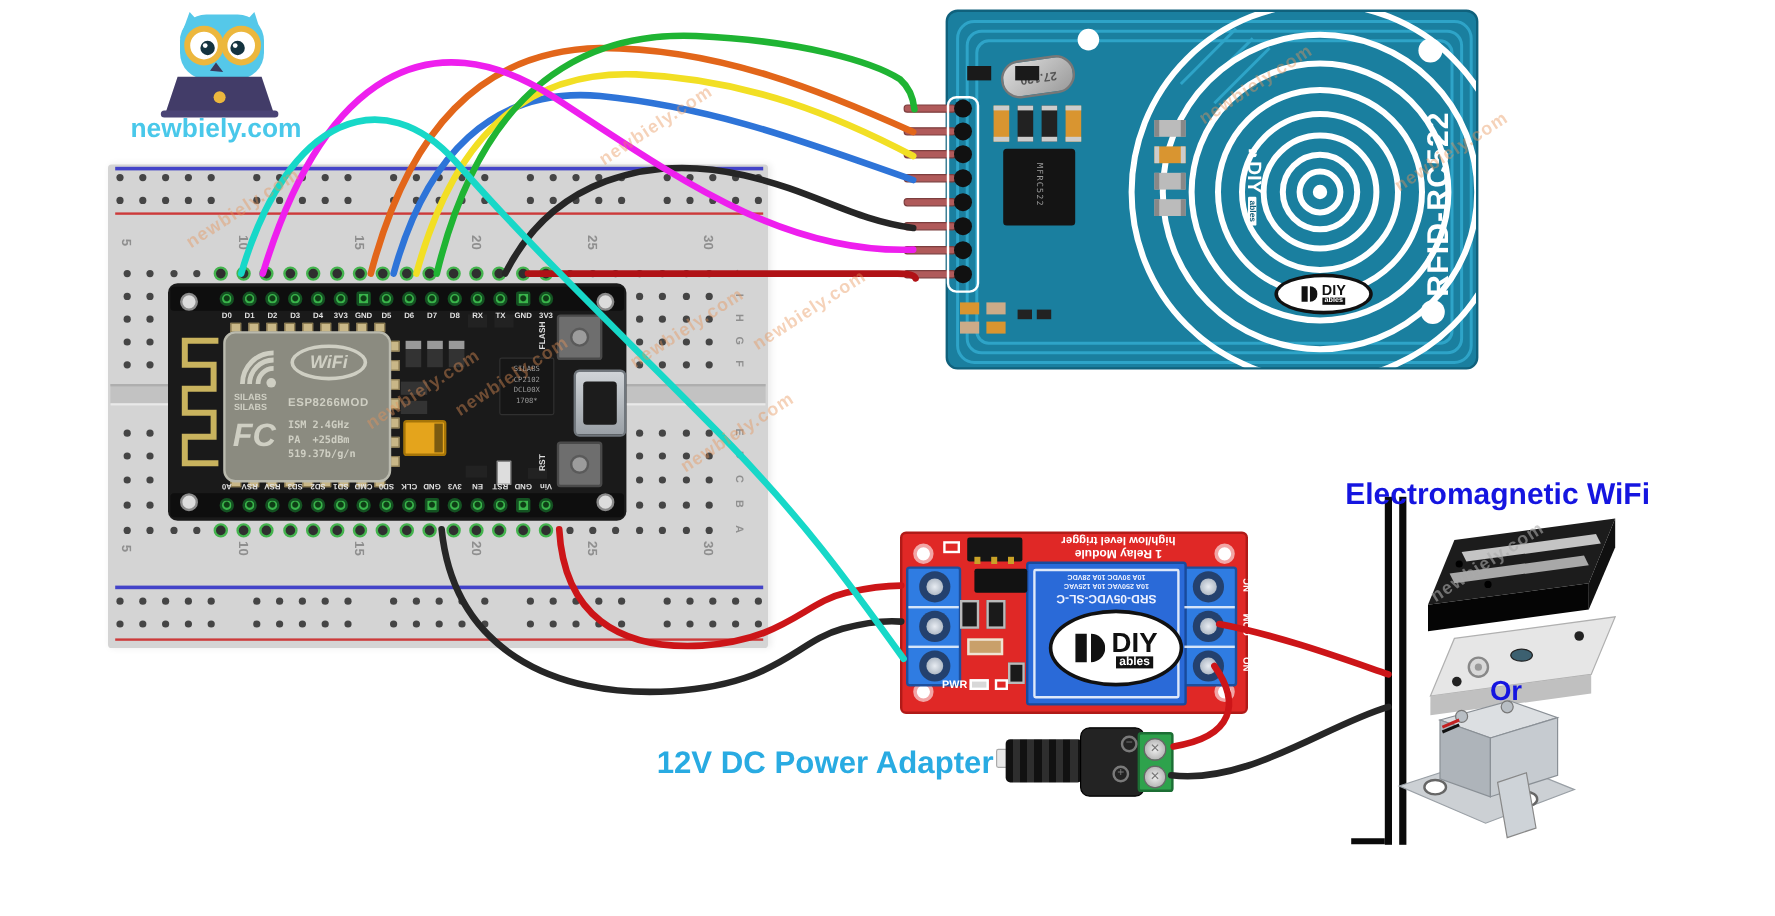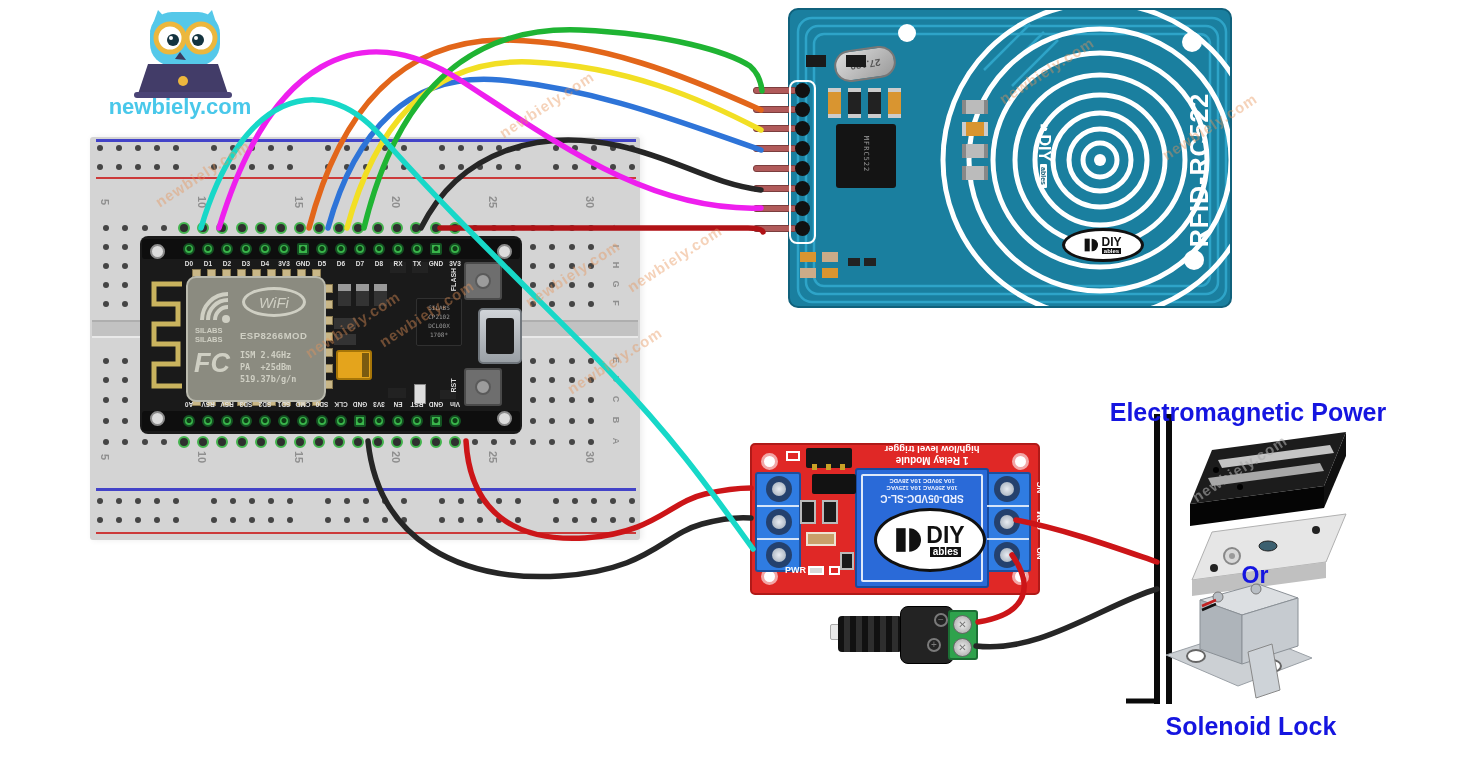--- a/index.html
+++ b/index.html
@@ -57,21 +57,21 @@
   </svg>
 
   <div class="abs" style="left:186px;top:276px;width:140px;height:126px;background:#8b8b80;border:2px solid #babaae;border-radius:10px;z-index:12"></div>
   <svg class="abs" style="left:196px;top:288px;z-index:13" width="38" height="38" viewBox="0 0 38 38">
     <path d="M6,32 A26,26 0 0 1 32,6" fill="none" stroke="#cfcfc3" stroke-width="4"></path>
     <path d="M12,32 A20,20 0 0 1 32,12" fill="none" stroke="#cfcfc3" stroke-width="4"></path>
     <path d="M19,32 A13,13 0 0 1 32,19" fill="none" stroke="#cfcfc3" stroke-width="4"></path>
     <circle cx="30" cy="31" r="4" fill="#cfcfc3"></circle>
   </svg>
   <div class="abs" style="left:242px;top:287px;width:64px;height:30px;border:3px solid #cfcfc3;border-radius:50%;display:flex;align-items:center;justify-content:center;z-index:13">
-     <span style="font-size:15px;font-weight:normal;font-style:italic;color:#cfcfc3">WiFi</span>
+     <span style="font-size:15px;font-weight:bold;font-style:italic;color:#cfcfc3">WiFi</span>
   </div>
   <div class="abs" style="left:195px;top:326px;font-size:7.5px;font-weight:bold;color:#cfcfc3;z-index:13">SILABS</div>
   <div class="abs" style="left:195px;top:335px;font-size:7.5px;font-weight:bold;color:#cfcfc3;z-index:13">SILABS</div>
   <div class="abs" style="left:240px;top:330px;font-size:9.5px;font-weight:bold;letter-spacing:0.5px;color:#cfcfc3;z-index:13">ESP8266MOD</div>
   <div class="abs" style="left:194px;top:348px;font-size:27px;font-weight:bold;font-style:italic;color:#cfcfc3;z-index:13">FC</div>
   <div class="abs mono" style="left:240px;top:350px;font-size:8.5px;font-weight:bold;color:#cfcfc3;z-index:13">ISM 2.4GHz</div>
   <div class="abs mono" style="left:240px;top:362px;font-size:8.5px;font-weight:bold;color:#cfcfc3;z-index:13;white-space:pre">PA  +25dBm</div>
   <div class="abs mono" style="left:240px;top:374px;font-size:8.5px;font-weight:bold;color:#cfcfc3;z-index:13">519.37b/g/n</div>
 
   <div class="abs" style="left:416px;top:298px;width:46px;height:48px;background:#161616;border:1px solid #303030;border-radius:2px;z-index:12;display:flex;flex-direction:column;align-items:center;justify-content:center"></div>
@@ -209,32 +209,32 @@
   <div class="abs" style="left:786px;top:451px;width:14px;height:10px;border:2px solid #fff;z-index:12"></div>
   <div class="abs" style="left:812px;top:474px;width:44px;height:20px;background:#121212;border-radius:2px;z-index:12"></div>
   <div class="abs" style="left:800px;top:500px;width:16px;height:24px;border:2px solid rgba(255,255,255,.7);background:#1a1a1a;z-index:12"></div>
   <div class="abs" style="left:822px;top:500px;width:16px;height:24px;border:2px solid rgba(255,255,255,.7);background:#1a1a1a;z-index:12"></div>
   <div class="abs" style="left:806px;top:532px;width:30px;height:14px;border:2px solid rgba(255,255,255,.7);background:#c9a06a;z-index:12"></div>
   <div class="abs" style="left:840px;top:552px;width:14px;height:18px;border:2px solid rgba(255,255,255,.7);background:#1a1a1a;z-index:12"></div>
   <div class="abs" style="left:785px;top:565px;font-size:9px;font-weight:bold;color:#fff;z-index:12">PWR</div>
   <div class="abs" style="left:808px;top:566px;width:16px;height:9px;border:2px solid #fff;background:#d8d8d8;z-index:12"></div>
   <div class="abs" style="left:829px;top:566px;width:11px;height:9px;border:2px solid #fff;z-index:12"></div>
 
+  <div class="abs" style="position:absolute;left:540px;top:620px;width:288px;text-align:right;font-size:26px;font-weight:bold;color:#29abe2;z-index:20">12V DC Power Adapter</div>
   <div class="abs" style="left:830px;top:624px;width:10px;height:16px;background:#e8e8e8;border:1px solid #aaa;border-radius:2px;z-index:10"></div>
   <div class="abs" style="left:838px;top:616px;width:64px;height:36px;background:repeating-linear-gradient(90deg,#111 0 6px,#2e2e2e 6px 12px);border-radius:4px;z-index:10"></div>
   <div class="abs" style="left:900px;top:606px;width:54px;height:58px;background:#232323;border:1px solid #000;border-radius:8px;z-index:10"></div>
   <div class="abs" style="left:934px;top:613px;width:14px;height:14px;border:2px solid #7a7a7a;border-radius:50%;color:#7a7a7a;font-size:10px;line-height:10px;text-align:center;z-index:11">−</div>
   <div class="abs" style="left:927px;top:638px;width:14px;height:14px;border:2px solid #7a7a7a;border-radius:50%;color:#7a7a7a;font-size:10px;line-height:10px;text-align:center;z-index:11">+</div>
   <div class="abs" style="left:948px;top:610px;width:30px;height:50px;background:#2ea24c;border:2px solid #1c6e34;border-radius:3px;z-index:10"></div>
   <div class="abs" style="left:953px;top:615px;width:19px;height:19px;background:radial-gradient(#f0f0f0,#a0a0a0);border:1px solid #666;border-radius:50%;color:#777;font-size:10px;line-height:17px;text-align:center;z-index:11">✕</div>
   <div class="abs" style="left:953px;top:638px;width:19px;height:19px;background:radial-gradient(#f0f0f0,#a0a0a0);border:1px solid #666;border-radius:50%;color:#777;font-size:10px;line-height:17px;text-align:center;z-index:11">✕</div>
 
-  <div class="heading" style="left:1088px;top:398px;width:320px;font-size:25px">Electromagnetic Power</div>
+  <div class="heading" style="left:1088px;top:398px;width:320px;font-size:25px">Electromagnetic WiFi</div>
   <div class="heading" style="left:1120px;top:562px;width:270px;font-size:23px">Or</div>
-  <div class="heading" style="left:1111px;top:712px;width:280px;font-size:25px">Solenoid Lock</div>
   <svg class="abs" style="left:0;top:0;z-index:6;pointer-events:none" width="1479" height="763" viewBox="0 0 1479 763">
 
     <rect x="1154" y="414" width="6" height="290" fill="#0a0a0a"></rect>
     <rect x="1166" y="414" width="6" height="290" fill="#0a0a0a"></rect>
     <path d="M1126,701 L1154,701" stroke="#0a0a0a" stroke-width="5"></path>
 
     <g>
       <path d="M1212,450 L1346,432 L1324,486 L1190,504 Z" fill="#1c1c1c"></path>
       <path d="M1190,504 L1324,486 L1324,508 L1190,526 Z" fill="#050505"></path>
       <path d="M1324,486 L1346,432 L1346,456 L1324,508 Z" fill="#101010"></path>

